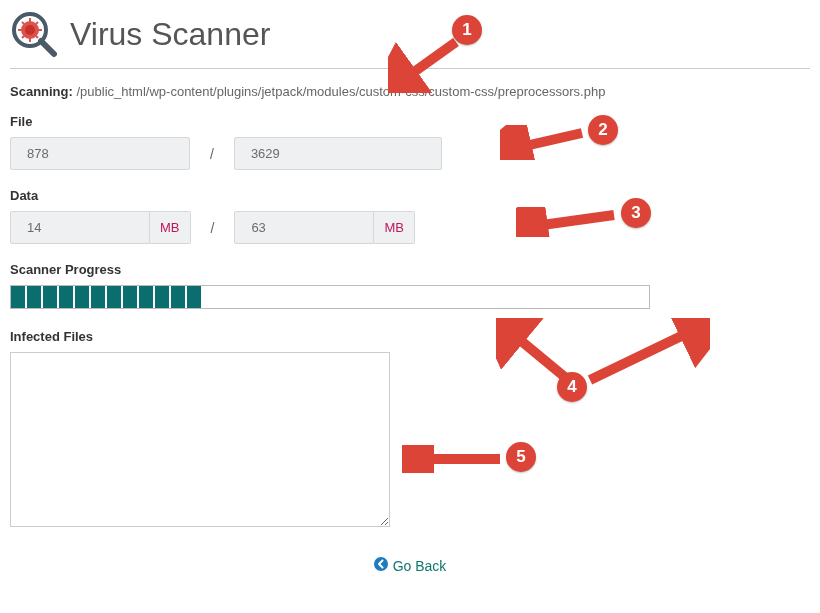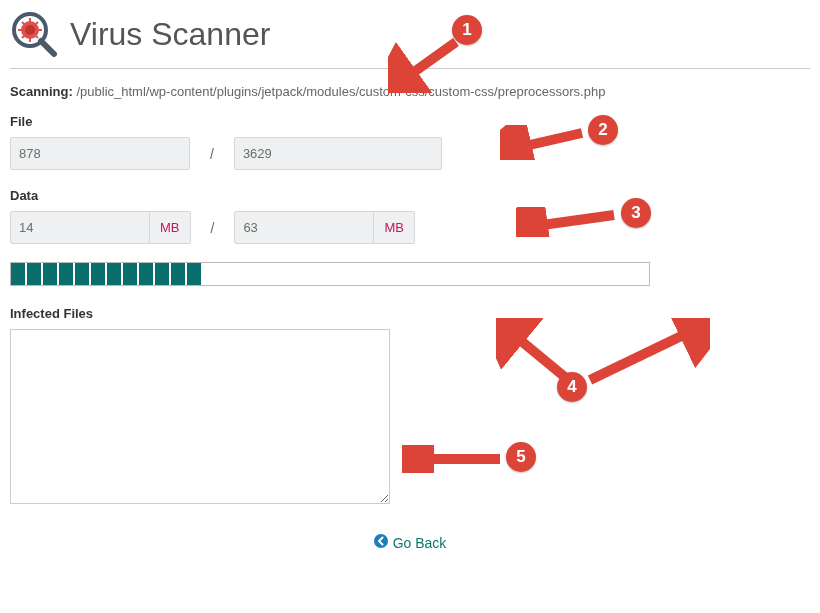--- a/index.html
+++ b/index.html
@@ -51,21 +51,21 @@
     }
     .row {
       display: flex;
       align-items: center;
       gap: 10px;
       margin-bottom: 18px;
     }
     .input-box {
       background: #eef0f1;
       border: 1px solid #d5d8db;
-      padding: 8px 8px;
+      padding: 8px 16px;
       font-size: 13px;
       color: #6d6d6d;
       border-radius: 2px;
       display: inline-block;
     }
     .input-box.w1 { width: 180px; }
     .input-box.w2 { width: 208px; }
     .input-box.small { width: 60px; text-align: left; }
     .addon {
       background: #eef0f1;
@@ -198,20 +198,21 @@
       <span class="input-box" style="width:140px">14</span>
       <span class="addon">MB</span>
     </span>
     <span class="sep">/</span>
     <span class="input-group">
       <span class="input-box" style="width:140px">63</span>
       <span class="addon">MB</span>
     </span>
   </div>
 
+  <div class="section-label">Scanner Progress</div>
   <div class="progress-row">
     <div class="progress-bar" id="progress-bar">
     <div class="progress-segment"></div>
         <div class="progress-segment"></div>
         <div class="progress-segment"></div>
         <div class="progress-segment"></div>
         <div class="progress-segment"></div>
         <div class="progress-segment"></div>
         <div class="progress-segment"></div>
         <div class="progress-segment"></div>

